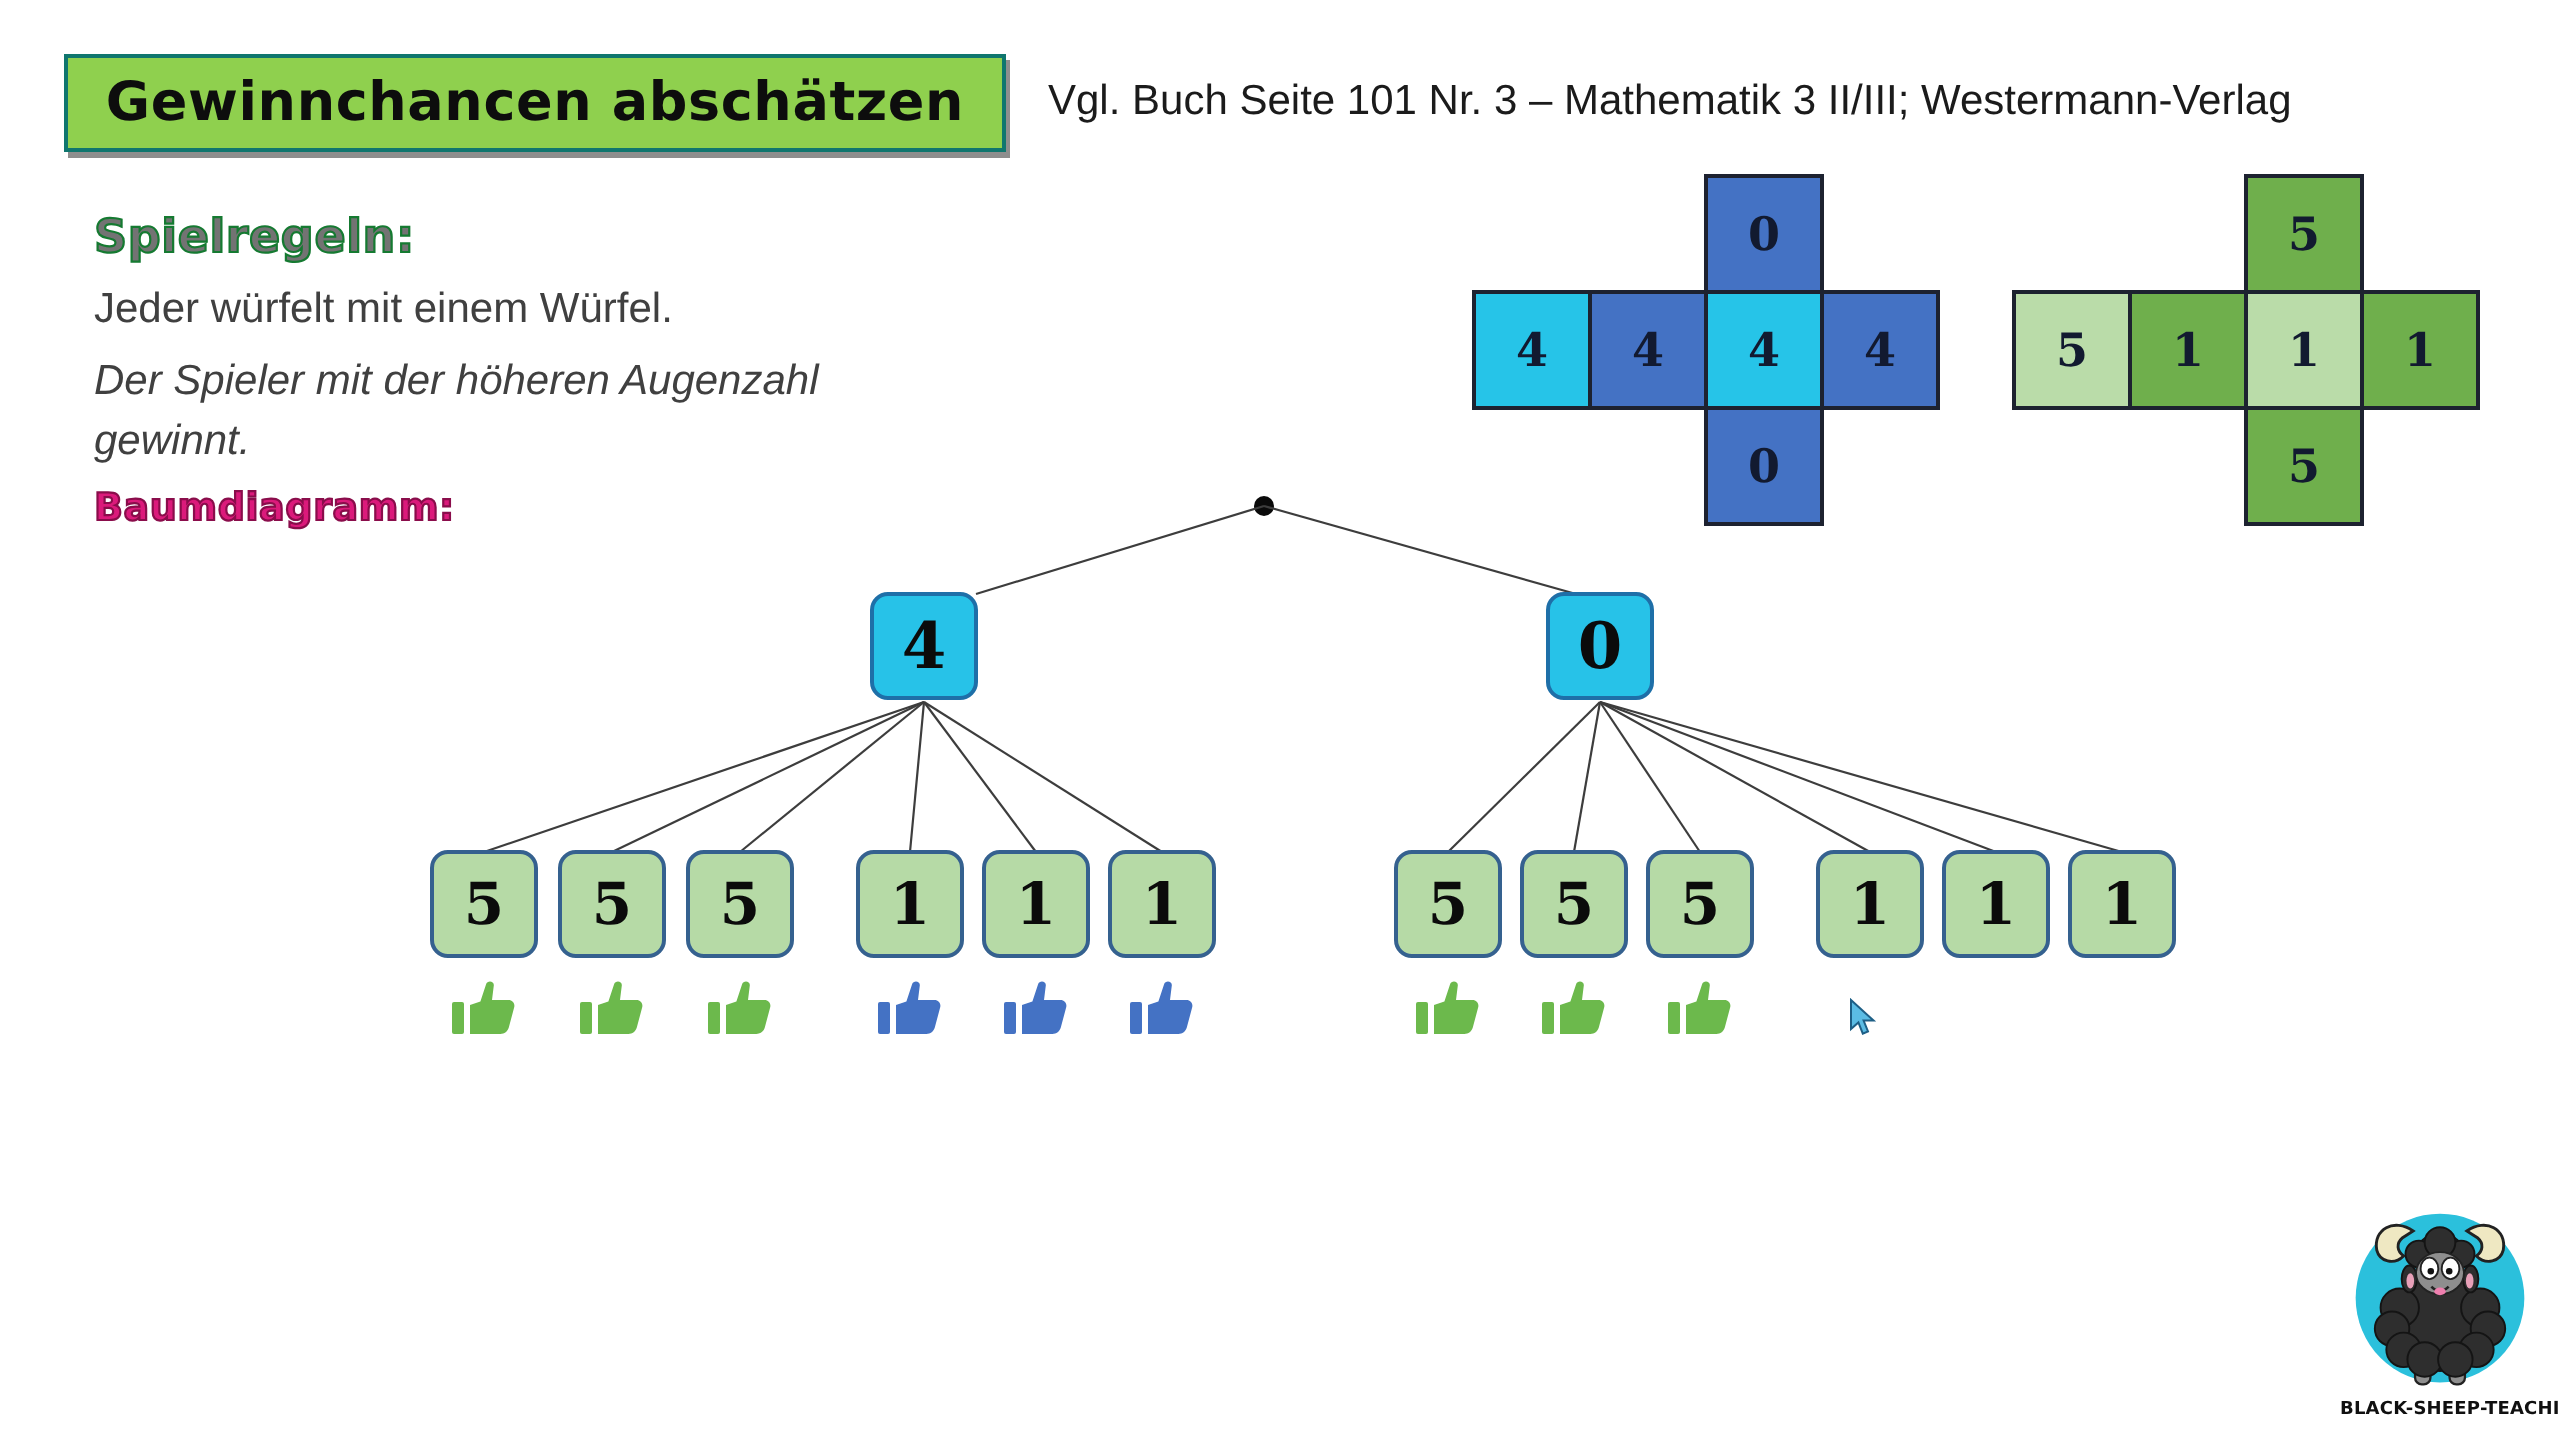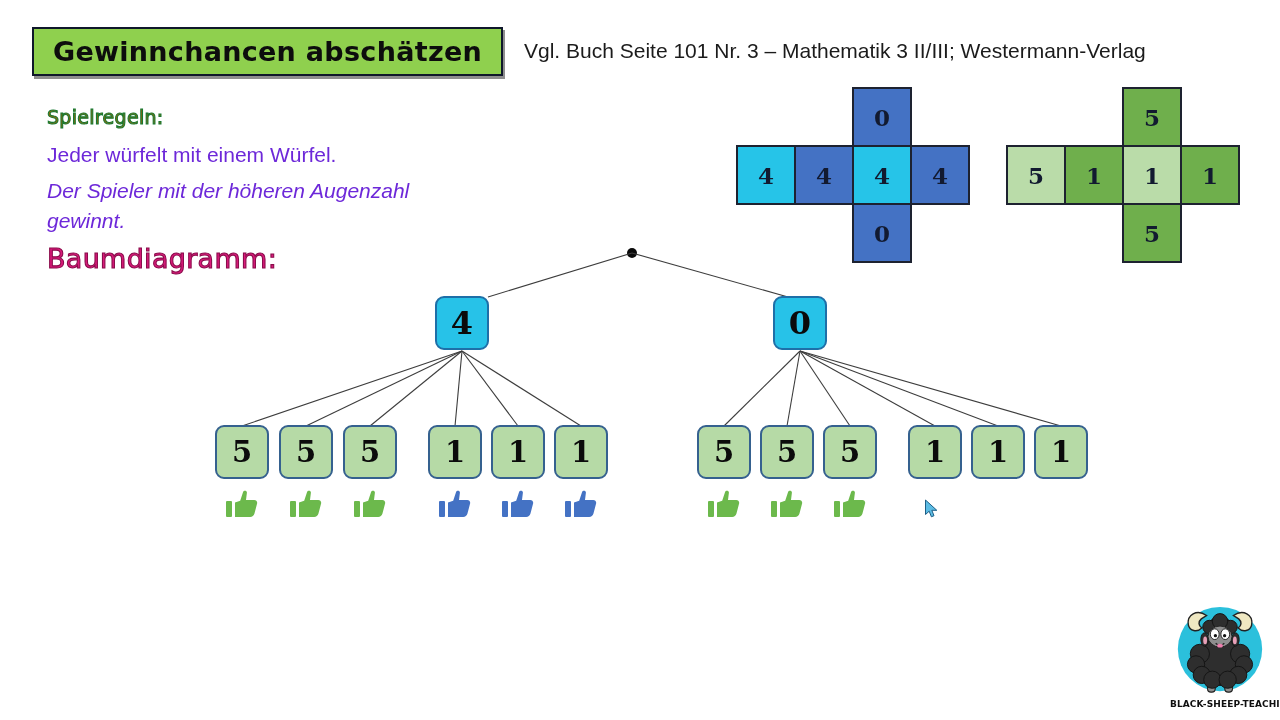--- a/index.html
+++ b/index.html
@@ -1,31 +1,31 @@
 <!DOCTYPE html>
 <html><head>
 <meta charset="utf-8">
 <style>
   html,body{margin:0;padding:0;background:#fff;}
   .page{position:relative;width:1280px;height:720px;background:#ffffff;overflow:hidden;
         font-family:"Liberation Sans",sans-serif;}
 
   .banner{position:absolute;left:32px;top:27px;width:467px;height:45px;background:#8FD04E;
-          border:2px solid #0f172a;box-shadow:2px 3px 0 rgba(50,50,50,.55);
+          border:2px solid #0f766e;box-shadow:2px 3px 0 rgba(50,50,50,.55);
           display:flex;align-items:center;justify-content:center;}
   .banner-title{font-family:"DejaVu Sans",sans-serif;font-weight:bold;font-size:27px;color:#0d0d0d;
           letter-spacing:.3px;}
 
   .ref{position:absolute;left:524px;top:39px;font-size:21px;color:#1b1b1b;}
 
-  .h-green{position:absolute;left:47px;top:106px;font-family:"DejaVu Sans",sans-serif;font-weight:normal;
-           font-size:19px;color:#a16207;-webkit-text-stroke:1.1px #157A31;letter-spacing:.3px;}
-  .h-pink{position:absolute;left:47px;top:243px;font-family:"DejaVu Sans",sans-serif;font-weight:normal;
-           font-size:27px;color:#DB1A7B;-webkit-text-stroke:1.1px #8A0D4B;letter-spacing:.3px;}
-  .rule{position:absolute;left:47px;font-size:21px;color:#6d28d9;}
+  .h-green{position:absolute;left:47px;top:106px;font-family:"DejaVu Sans",sans-serif;font-weight:bold;
+           font-size:23px;color:#737373;-webkit-text-stroke:1.1px #157A31;letter-spacing:.3px;}
+  .h-pink{position:absolute;left:47px;top:243px;font-family:"DejaVu Sans",sans-serif;font-weight:bold;
+           font-size:19px;color:#DB1A7B;-webkit-text-stroke:1.1px #8A0D4B;letter-spacing:.3px;}
+  .rule{position:absolute;left:47px;font-size:21px;color:#404040;}
   .rule1{top:143px;}
   .rule2{top:176px;width:420px;line-height:30px;font-style:italic;}
 
   .net{position:absolute;width:234px;height:176px;}
   .net-cell{position:absolute;width:60px;height:60px;box-sizing:border-box;border:2px solid #1d2230;
             display:flex;align-items:center;justify-content:center;
             font-family:"DejaVu Serif",serif;font-weight:bold;font-size:23px;color:#121a30;}
 
   #tree-lines{position:absolute;left:0;top:0;width:1280px;height:720px;}
 

